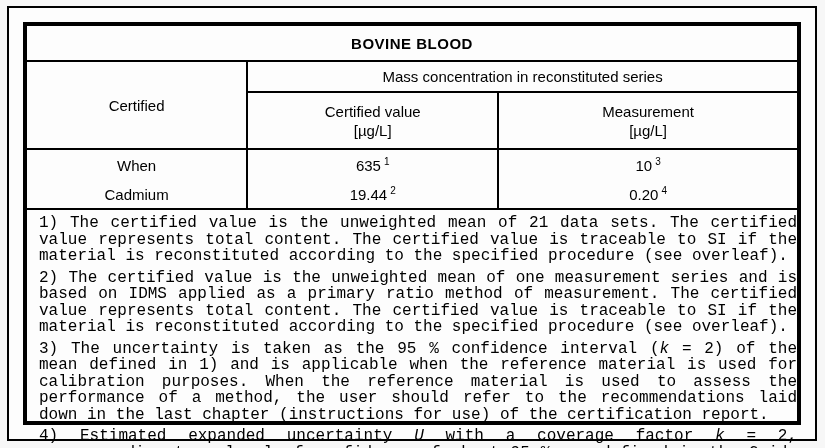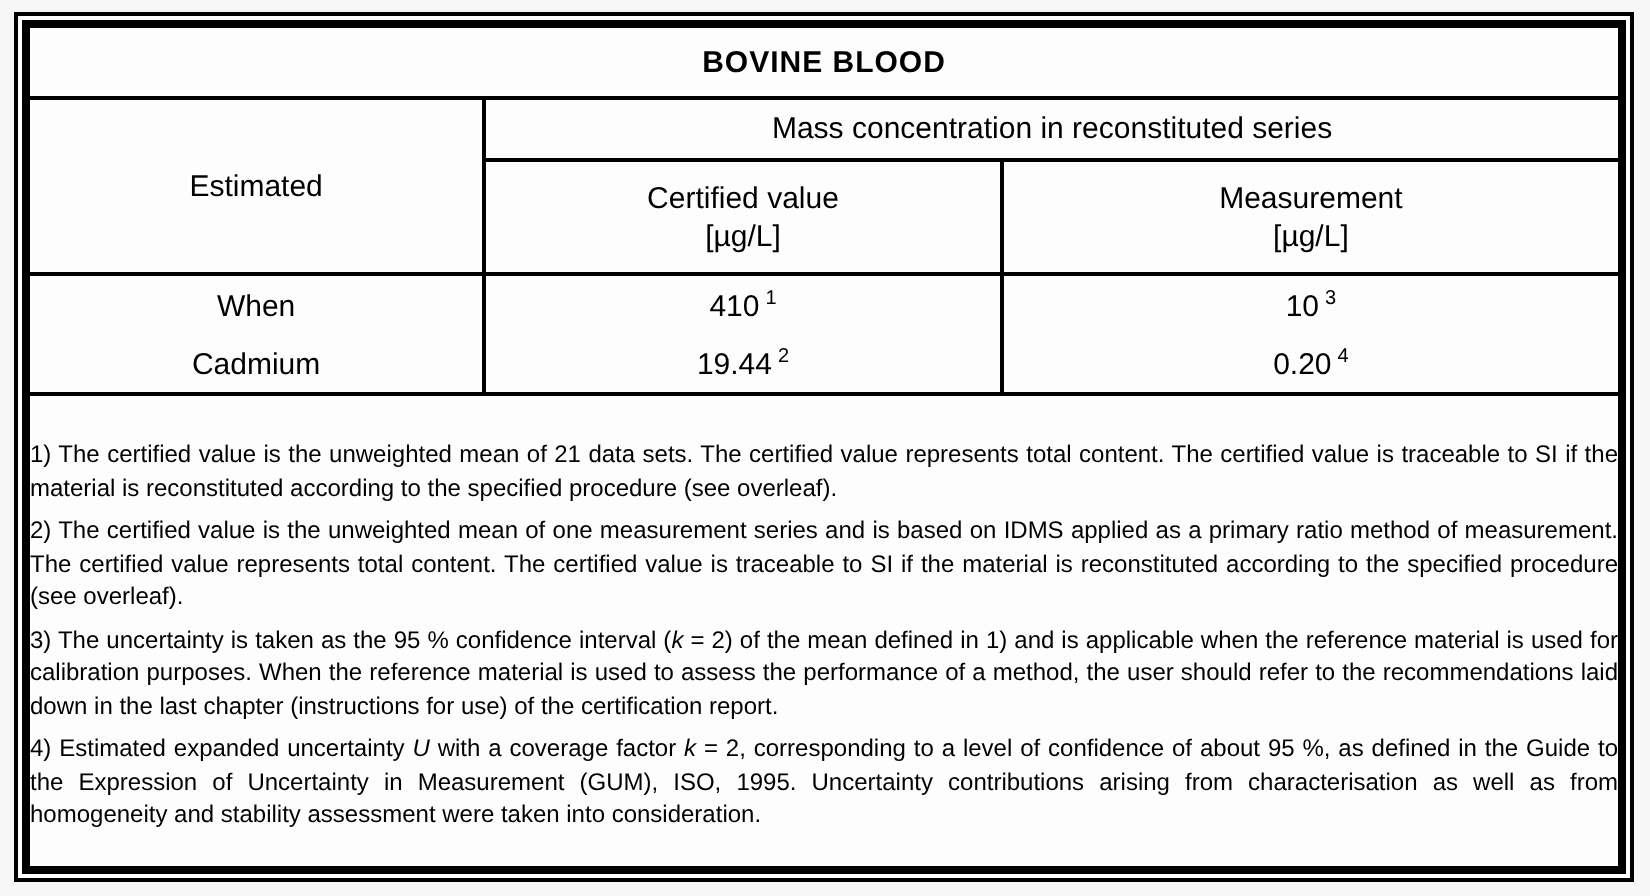--- a/index.html
+++ b/index.html
@@ -12,21 +12,21 @@
     color: #000;
   }
   .sheet {
     position: absolute;
     left: 7px;
     top: 6px;
     width: 810px;
     height: 435px;
     box-sizing: border-box;
     border: 2px solid #000;
-    padding: 2px;
+    padding: 14px;
     background: #fdfdfd;
   }
   .inner-border {
     box-sizing: border-box;
     width: 100%;
     height: 100%;
     border: 4px solid #000;
     background: #fdfdfd;
   }
   table.cert {
@@ -66,24 +66,25 @@
     line-height: 0;
     padding-left: 3px;
   }
 
   td.footnotes-cell {
     text-align: left;
     vertical-align: top;
     padding: 2px 8px 4px 8px;
   }
   td.footnotes-cell p {
-    margin: 5px 0 1px 0;
-    font-size: 12px;
+    margin: 5px 0 1px 12px;
+    font-size: 16px;
     line-height: 16.5px;
     text-align: justify;
+    font-family: Liberation Mono, monospace;
   }
   .var { font-style: italic; }
 </style>
 </head>
 <body>
 
 <div class="sheet">
   <div class="inner-border">
     <table class="cert">
       <colgroup>
@@ -91,39 +92,39 @@
           <col class="c2">
           <col class="c3">
       </colgroup>
 
       <tbody>
           <tr>
         <td class="title-cell" colspan="3">BOVINE BLOOD</td>
       </tr>
 
       <tr>
-        <td class="param-cell" rowspan="2">Estimated</td>
+        <td class="param-cell" rowspan="2">Certified</td>
         <td class="group-cell" colspan="2">Mass concentration in reconstituted series</td>
       </tr>
 
       <tr>
         <td class="subhead-cell">
           <span>Certified value</span><br>
           <span>[µg/L]</span>
         </td>
         <td class="subhead-cell">
           <span>Measurement</span><br>
           <span>[µg/L]</span>
         </td>
       </tr>
 
       <tr class="data-row-first">
         <td>When</td>
         <td>
-          <span>410</span><sup class="note">1</sup>
+          <span>635</span><sup class="note">1</sup>
         </td>
         <td>
           <span>10</span><sup class="note">3</sup>
         </td>
       </tr>
 
       <tr class="data-row-last">
         <td>Cadmium</td>
         <td>
           <span>19.44</span><sup class="note">2</sup>

